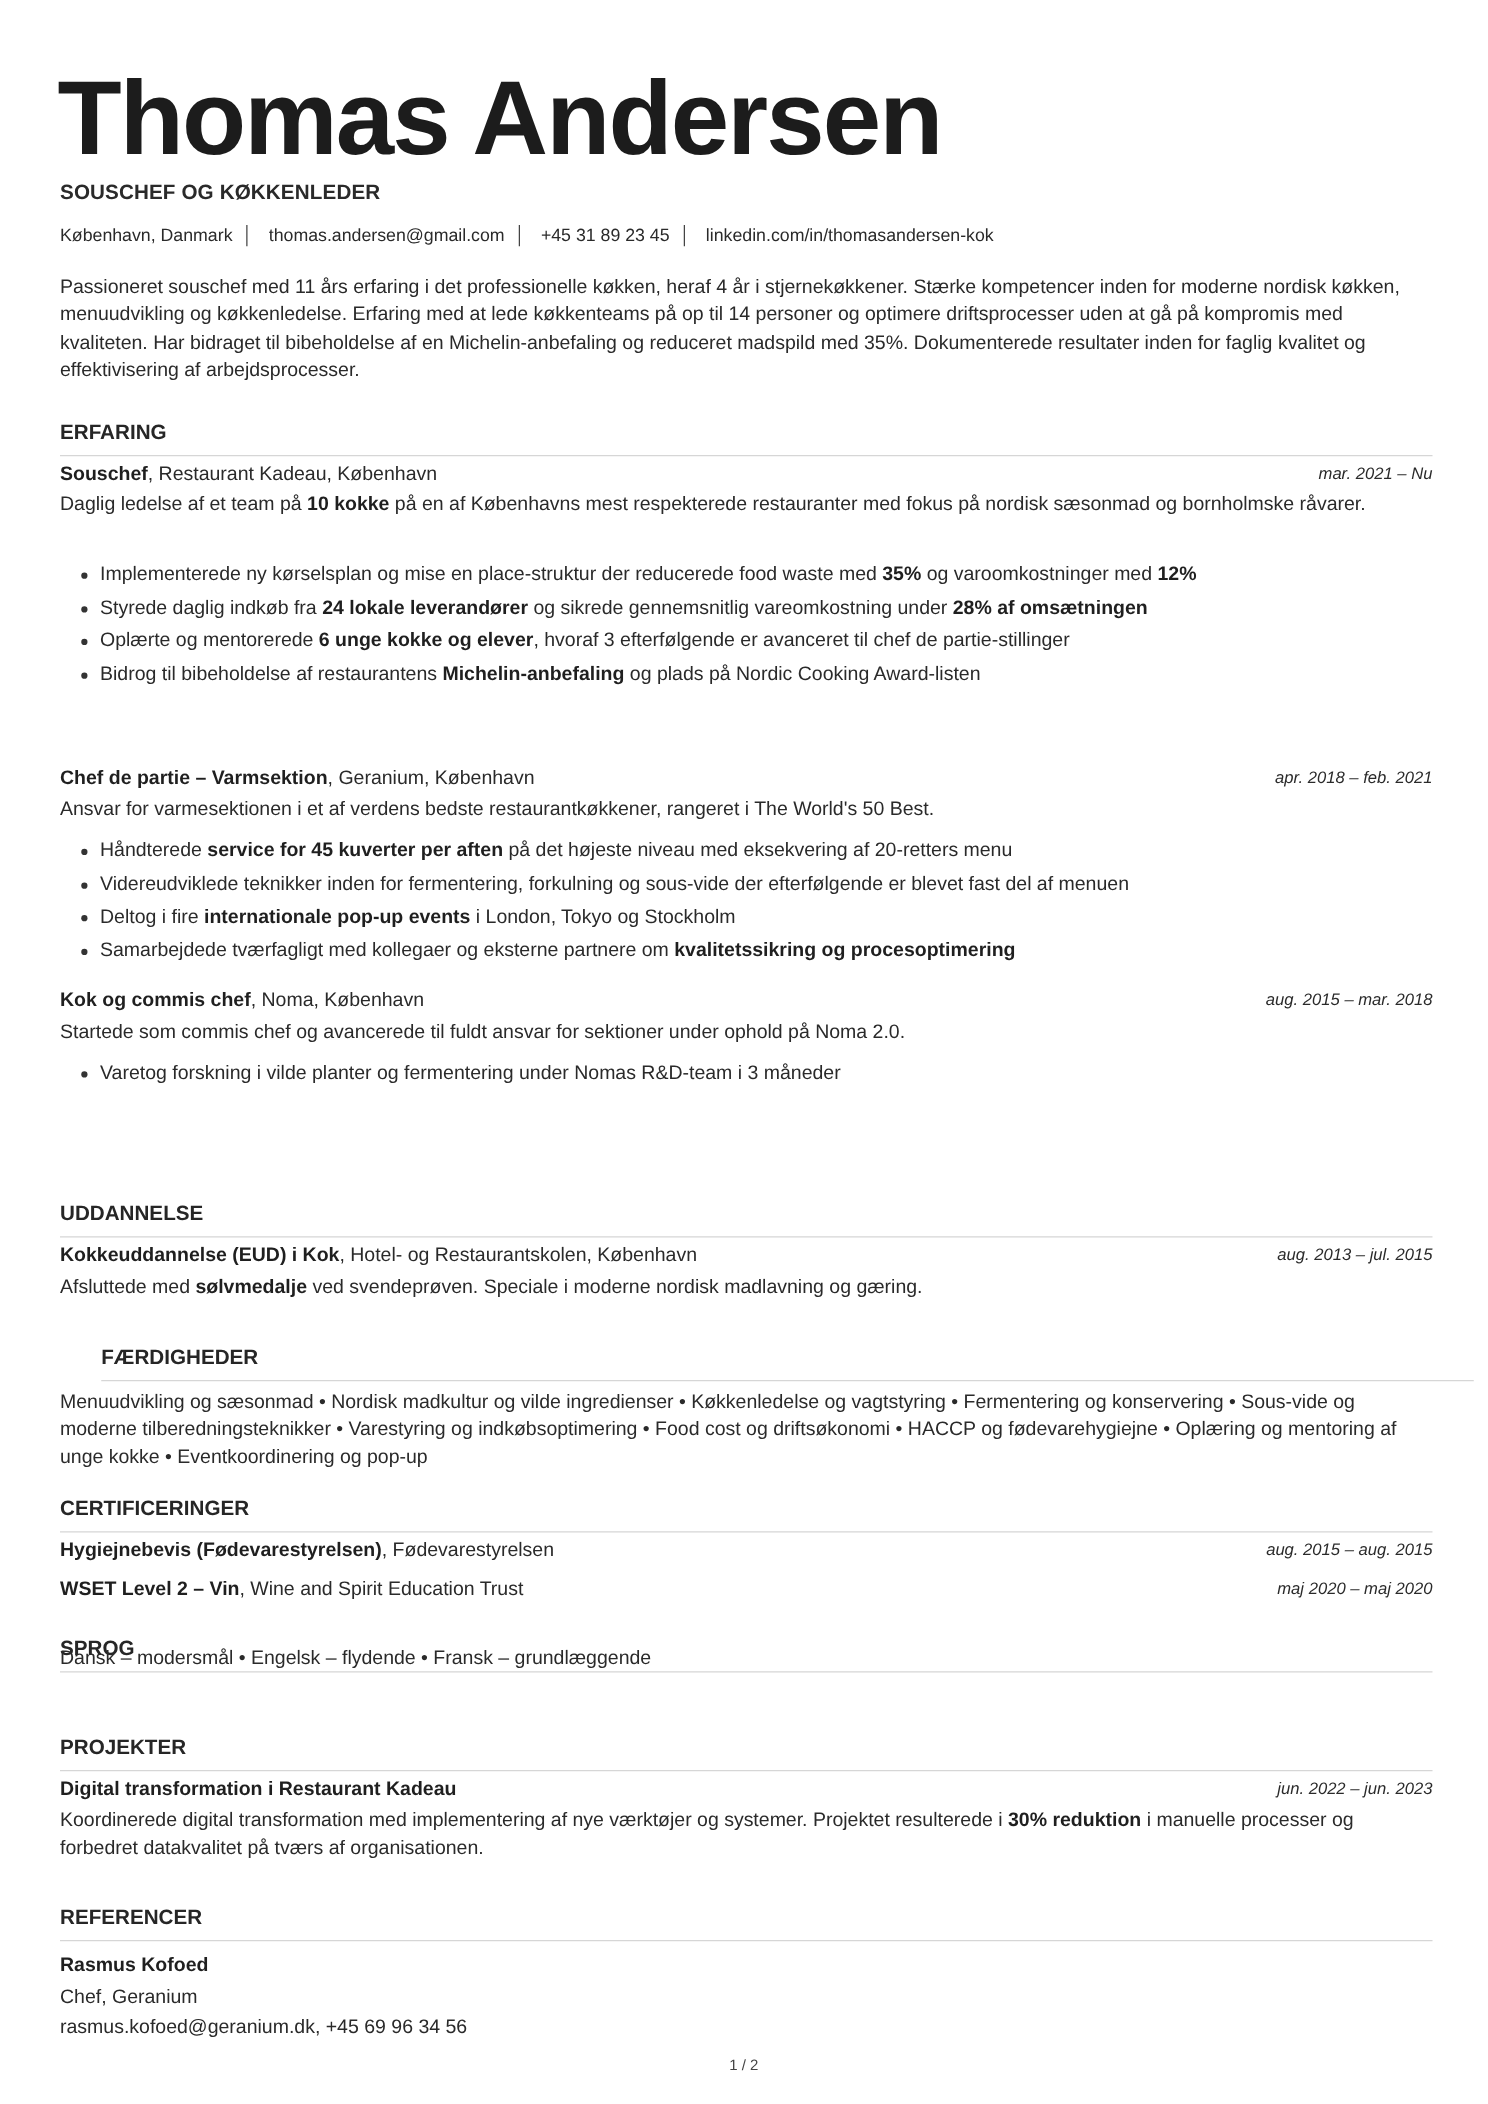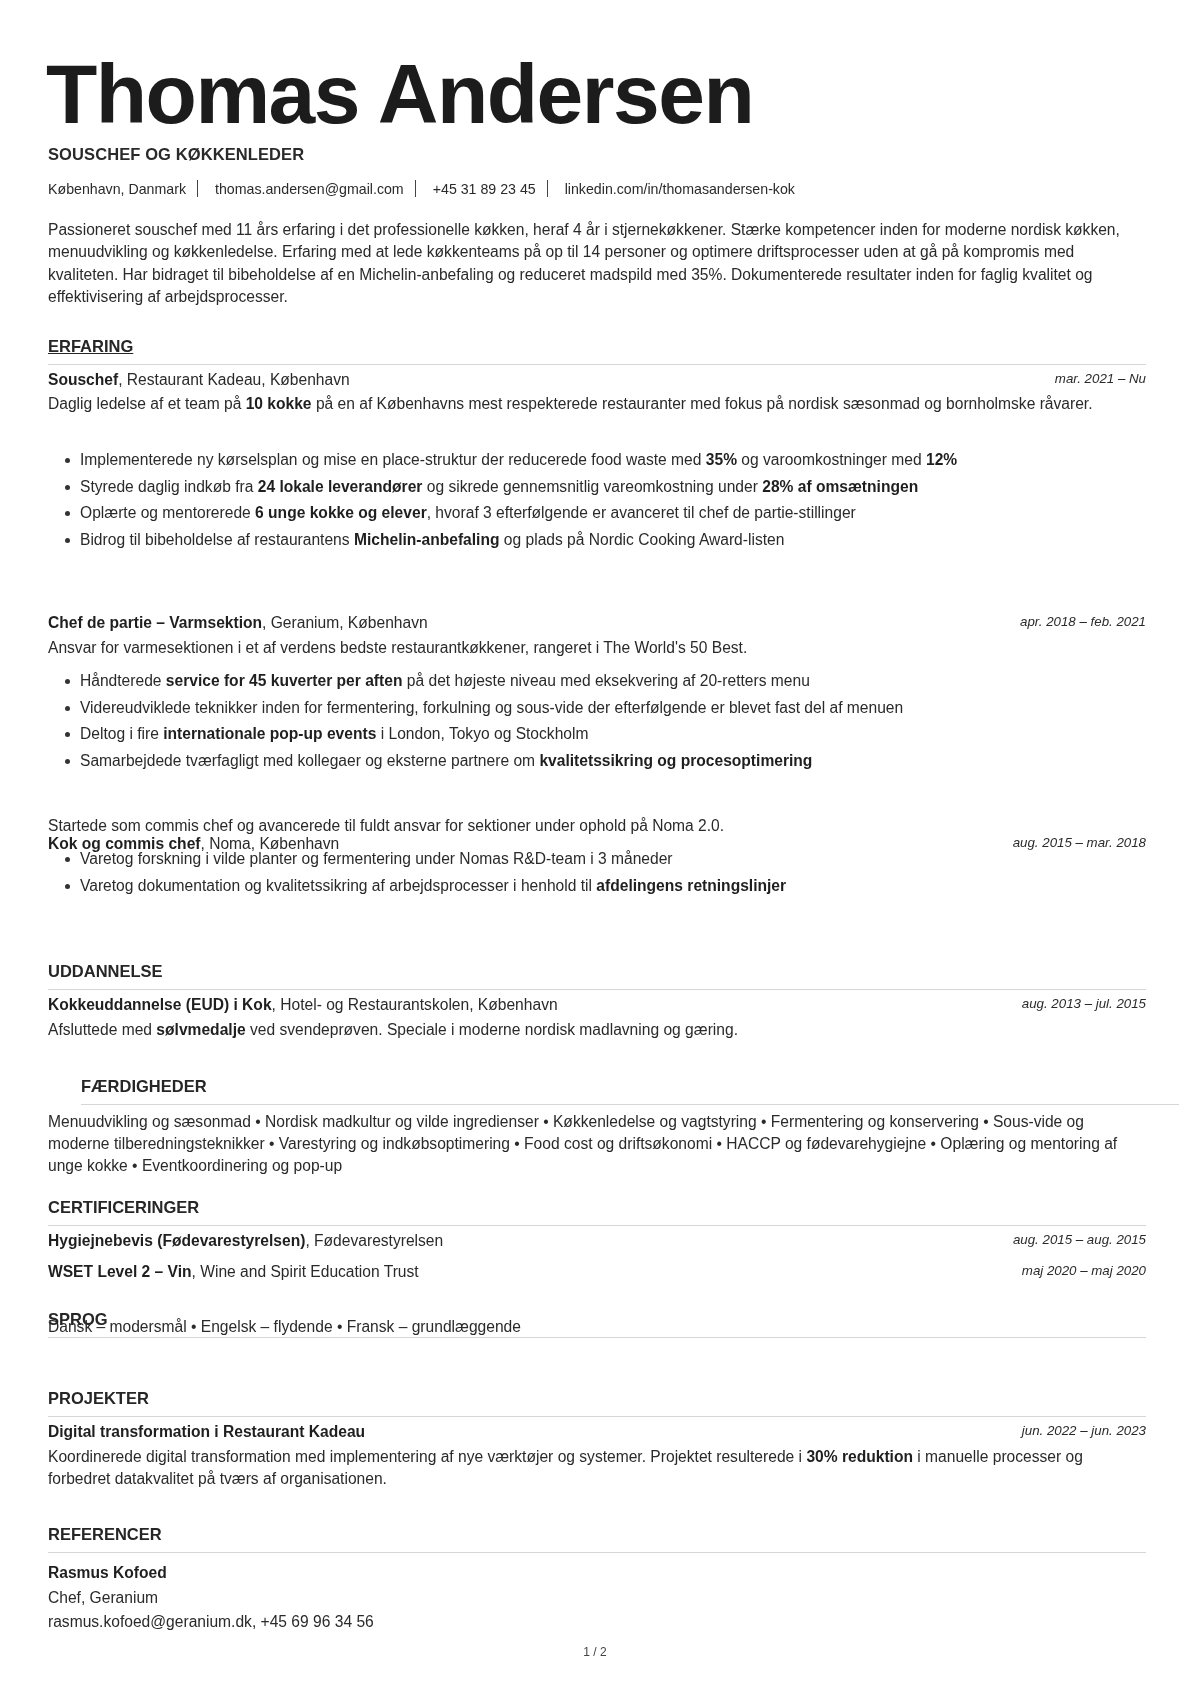--- a/index.html
+++ b/index.html
@@ -74,21 +74,21 @@
     <span class="sep"></span>
     <span>thomas.andersen@gmail.com</span>
     <span class="sep"></span>
     <span>+45 31 89 23 45</span>
     <span class="sep"></span>
     <span>linkedin.com/in/thomasandersen-kok</span>
   </div>
 
   <div class="summary">Passioneret souschef med 11 års erfaring i det professionelle køkken, heraf 4 år i stjernekøkkener. Stærke kompetencer inden for moderne nordisk køkken, menuudvikling og køkkenledelse. Erfaring med at lede køkkenteams på op til 14 personer og optimere driftsprocesser uden at gå på kompromis med kvaliteten. Har bidraget til bibeholdelse af en Michelin-anbefaling og reduceret madspild med 35%. Dokumenterede resultater inden for faglig kvalitet og effektivisering af arbejdsprocesser.</div>
 
-  <div class="sec-h" style="top:337px;text-decoration:underline;">ERFARING</div>
+  <div class="sec-h" style="top:337px;">ERFARING</div>
 
   <div class="entry-head" style="top:371px;">
     <span><b>Souschef</b><span>, Restaurant Kadeau, København</span></span>
     <span class="date">mar. 2021 – Nu</span>
   </div>
   <div class="para" style="top:393px;"><span>Daglig ledelse af et team på </span><b>10 kokke</b><span> på en af Københavns mest respekterede restauranter med fokus på nordisk sæsonmad og bornholmske råvarer.</span></div>
   <ul class="bullets" style="top:449px;">
       <li><span>Implementerede ny kørselsplan og mise en place-struktur der reducerede food waste med </span><b>35%</b><span> og varoomkostninger med </span><b>12%</b></li>
       <li><span>Styrede daglig indkøb fra </span><b>24 lokale leverandører</b><span> og sikrede gennemsnitlig vareomkostning under </span><b>28% af omsætningen</b></li>
       <li><span>Oplærte og mentorerede </span><b>6 unge kokke og elever</b><span>, hvoraf 3 efterfølgende er avanceret til chef de partie-stillinger</span></li>
@@ -100,28 +100,27 @@
     <span class="date">apr. 2018 – feb. 2021</span>
   </div>
   <div class="para" style="top:637px;"><span>Ansvar for varmesektionen i et af verdens bedste restaurantkøkkener, rangeret i The World's 50 Best.</span></div>
   <ul class="bullets" style="top:670px;">
       <li><span>Håndterede </span><b>service for 45 kuverter per aften</b><span> på det højeste niveau med eksekvering af 20-retters menu</span></li>
       <li><span>Videreudviklede teknikker inden for fermentering, forkulning og sous-vide der efterfølgende er blevet fast del af menuen</span></li>
       <li><span>Deltog i fire </span><b>internationale pop-up events</b><span> i London, Tokyo og Stockholm</span></li>
       <li><span>Samarbejdede tværfagligt med kollegaer og eksterne partnere om </span><b>kvalitetssikring og procesoptimering</b></li>
     </ul>
 
-  <div class="entry-head" style="top:835px;text-align:right;">
+  <div class="entry-head" style="top:792px;text-align:right;">
     <span><b>Kok og commis chef</b><span>, Noma, København</span></span>
     <span class="date">aug. 2015 – mar. 2018</span>
   </div>
   <div class="para" style="top:815px;"><span>Startede som commis chef og avancerede til fuldt ansvar for sektioner under ophold på Noma 2.0.</span></div>
   <ul class="bullets" style="top:848px;">
       <li><span>Varetog forskning i vilde planter og fermentering under Nomas R&amp;D-team i 3 måneder</span></li>
-      <li><span>Varetog dokumentation og kvalitetssikring af arbejdsprocesser i henhold til </span><b>afdelingens retningslinjer</b></li>
     </ul>
 
   <div class="sec-h" style="top:962px;">UDDANNELSE</div>
   <div class="entry-head" style="top:996px;">
     <span><b>Kokkeuddannelse (EUD) i Kok</b><span>, Hotel- og Restaurantskolen, København</span></span>
     <span class="date">aug. 2013 – jul. 2015</span>
   </div>
   <div class="para" style="top:1019px;"><span>Afsluttede med </span><b>sølvmedalje</b><span> ved svendeprøven. Speciale i moderne nordisk madlavning og gæring.</span></div>
 
   <div class="sec-h" style="top:1077px;margin-left:33px;">FÆRDIGHEDER</div>

